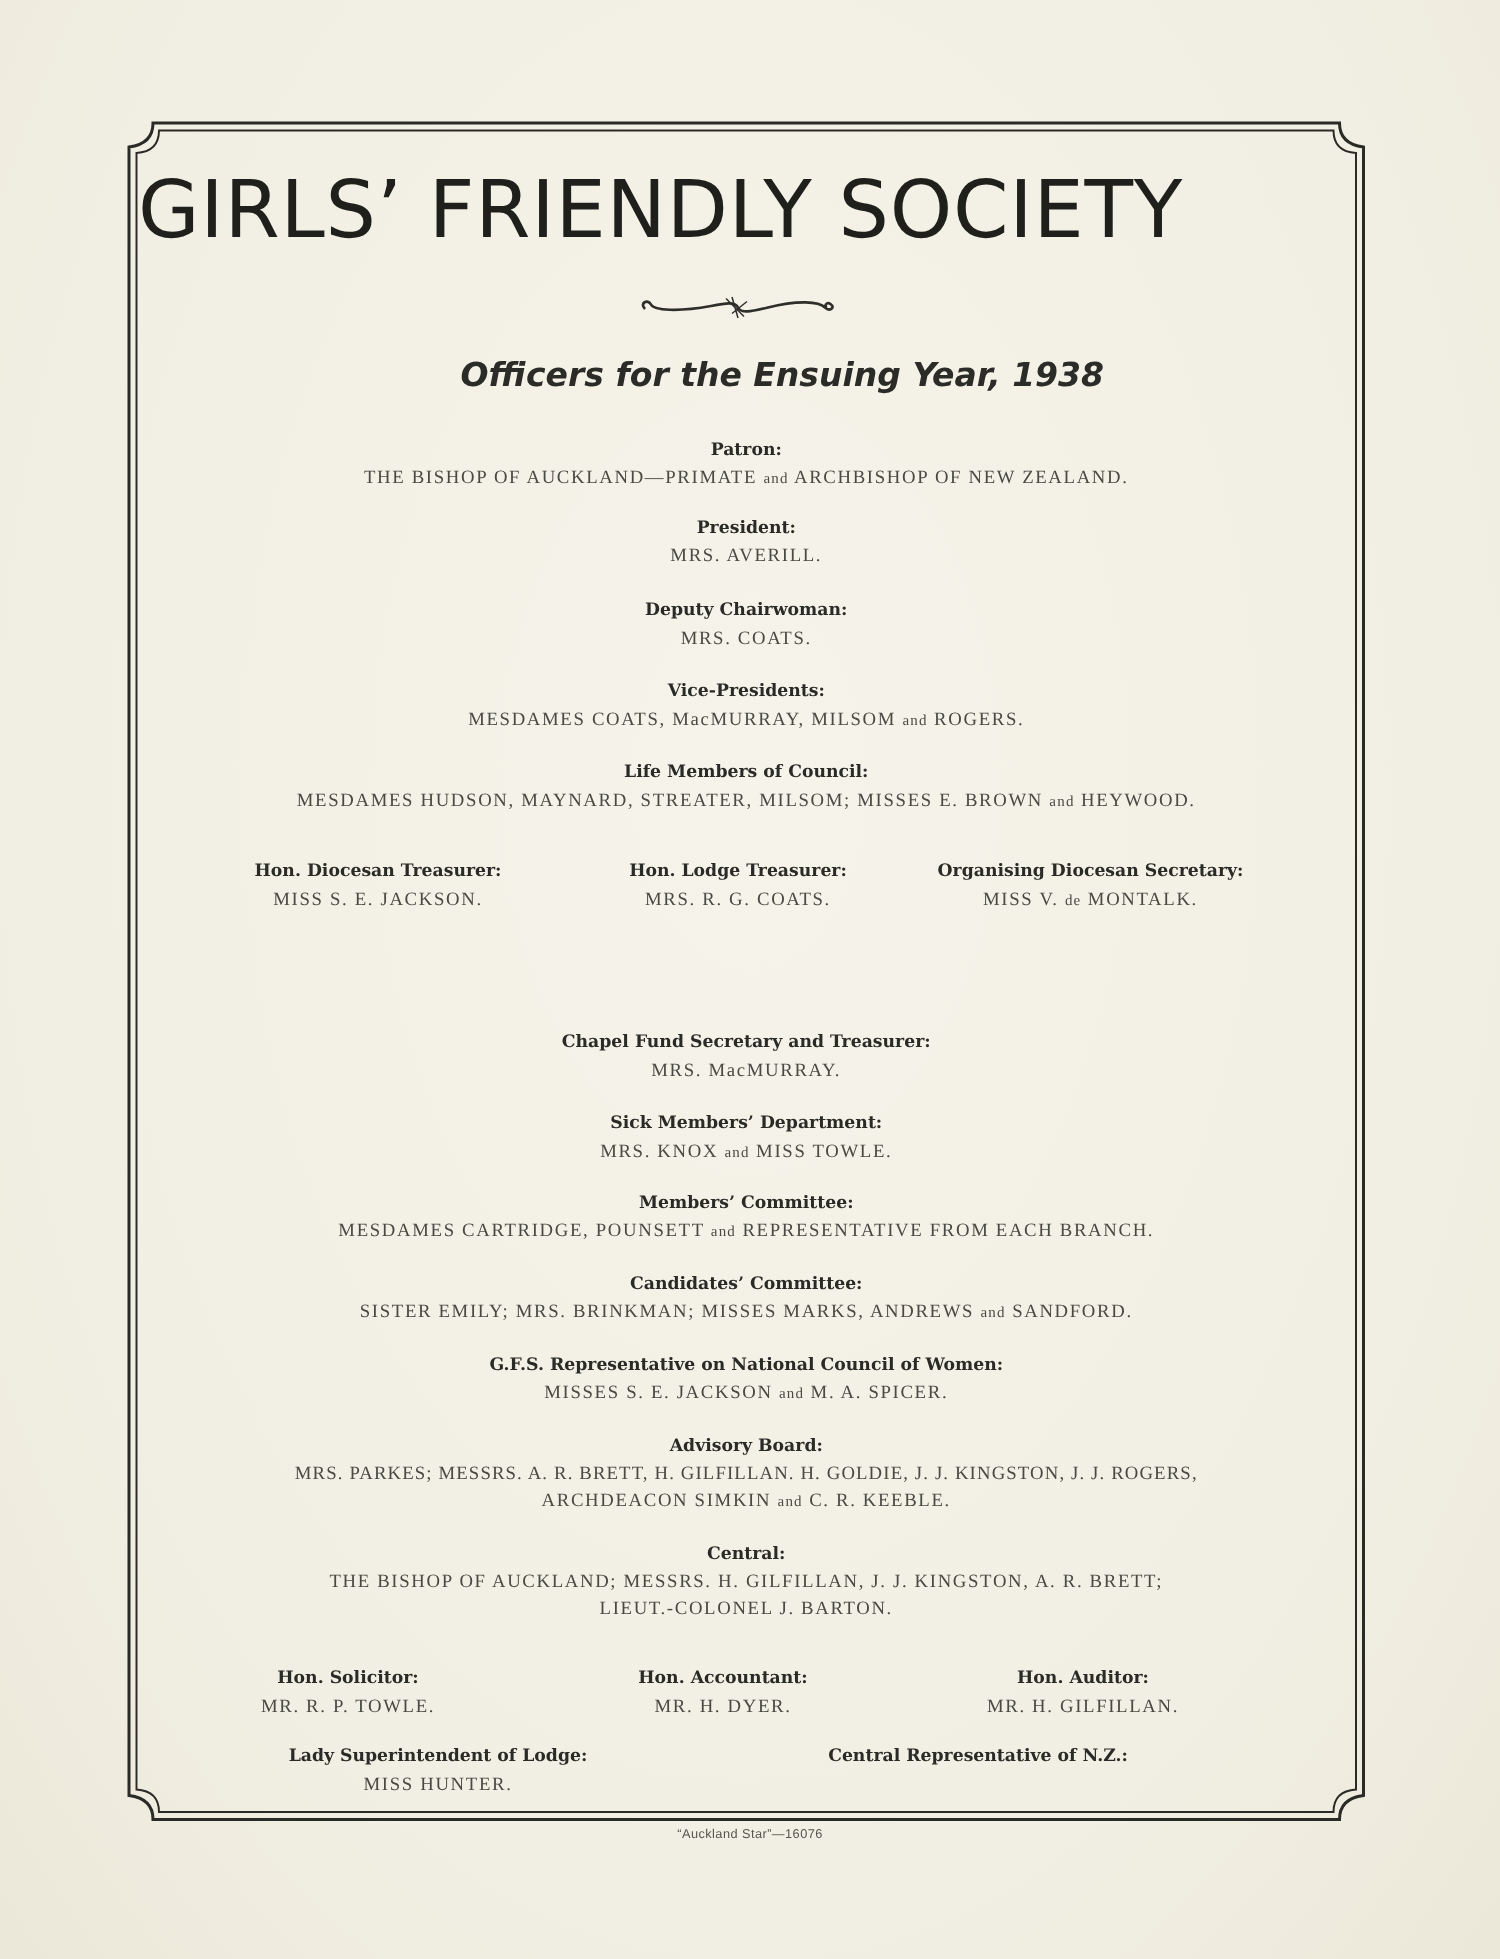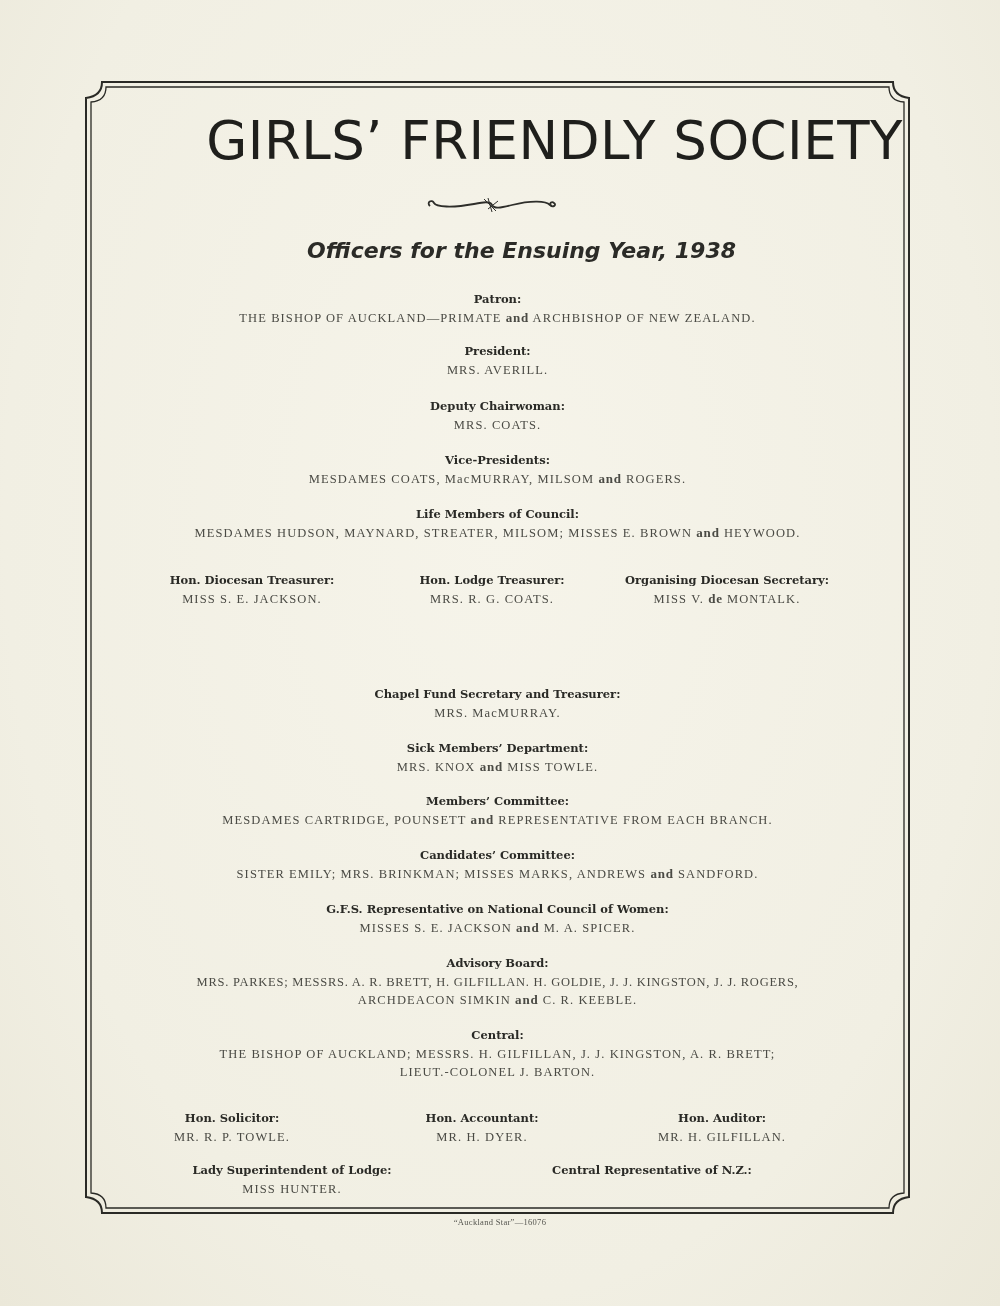--- a/index.html
+++ b/index.html
@@ -19,21 +19,21 @@
       position: absolute;
       left: 84px; top: 80px; width: 827px; height: 1135px;
     }
     .frame svg { position: absolute; left: 0; top: 0; }
     .content {
       position: absolute;
       left: 92px; top: 88px; width: 811px; height: 1120px;
     }
     .title {
       position: absolute; left: 0; right: 0; top: 22px;
-      text-align: right;
+      text-align: left;
       font-family: "DejaVu Sans", "Liberation Sans", sans-serif;
       font-size: 53px; letter-spacing: 0.5px;
       color: #1f1f1c;
       font-weight: normal;
     }
     .flourish {
       position: absolute; left: 330px; top: 105px; width: 140px; height: 24px;
     }
     .subtitle {
       position: absolute; left: 0; right: 0; top: 150px;
@@ -48,26 +48,26 @@
     .lbl {
       font-family: "DejaVu Serif", "Liberation Serif", serif;
       font-weight: bold; font-size: 11.5px; color: #2a2a26;
       line-height: 19px; white-space: nowrap;
     }
     .val {
       font-family: "Liberation Serif", "DejaVu Serif", serif;
       font-size: 12.5px; letter-spacing: 1.1px;
       color: #4a4a44; line-height: 18px; white-space: nowrap;
     }
-    .sc { font-size: 13px; letter-spacing: 0.8px; font-weight: bold; }
+    .sc { font-size: 10px; letter-spacing: 0.8px; }
     .col { position: absolute; text-align: center; margin-top: 12px; }
     .footer-note {
       position: absolute; left: 0; right: 0; top: 1217px;
       text-align: center;
-      font-family: Liberation Serif, serif;
+      font-family: Liberation Sans, sans-serif;
       font-size: 8.5px; color: #55554f; letter-spacing: 0.3px;
     }
   </style>
 </head>
 <body>
 
 <div class="page-bg"></div>
 
 <div class="frame">
   <svg width="827" height="1135" viewBox="0 0 827 1135">

